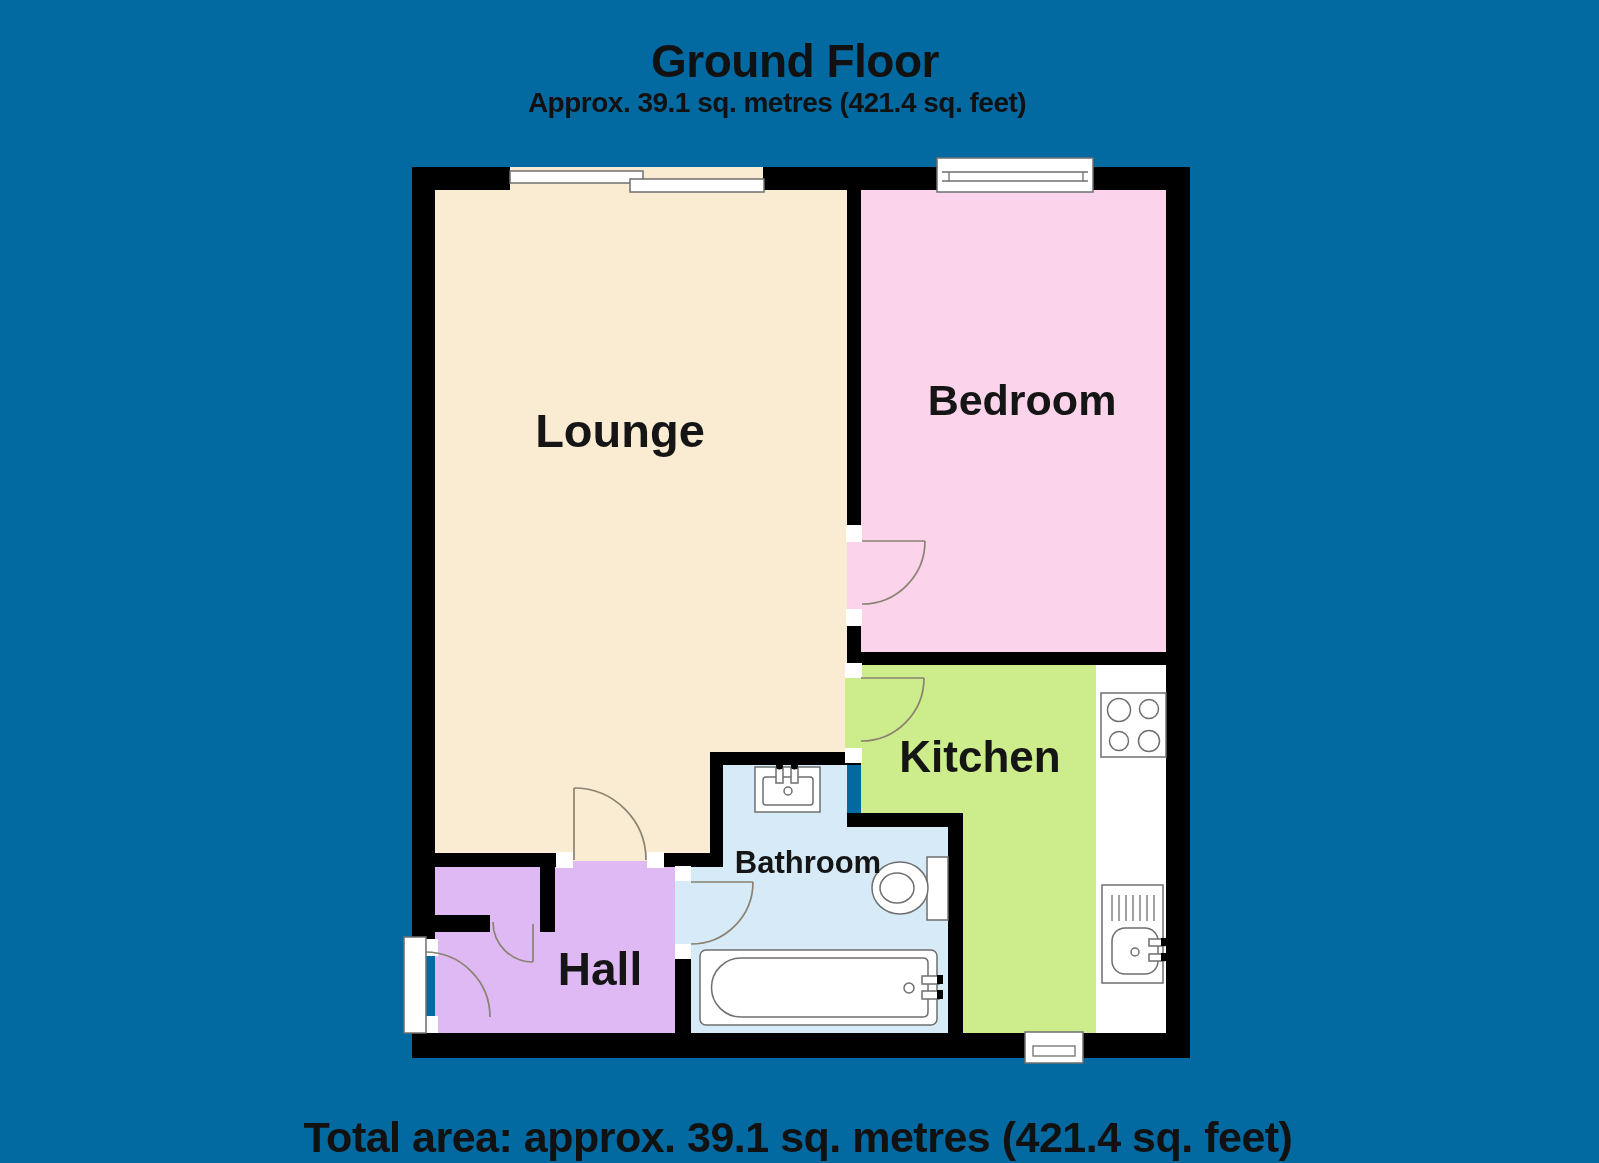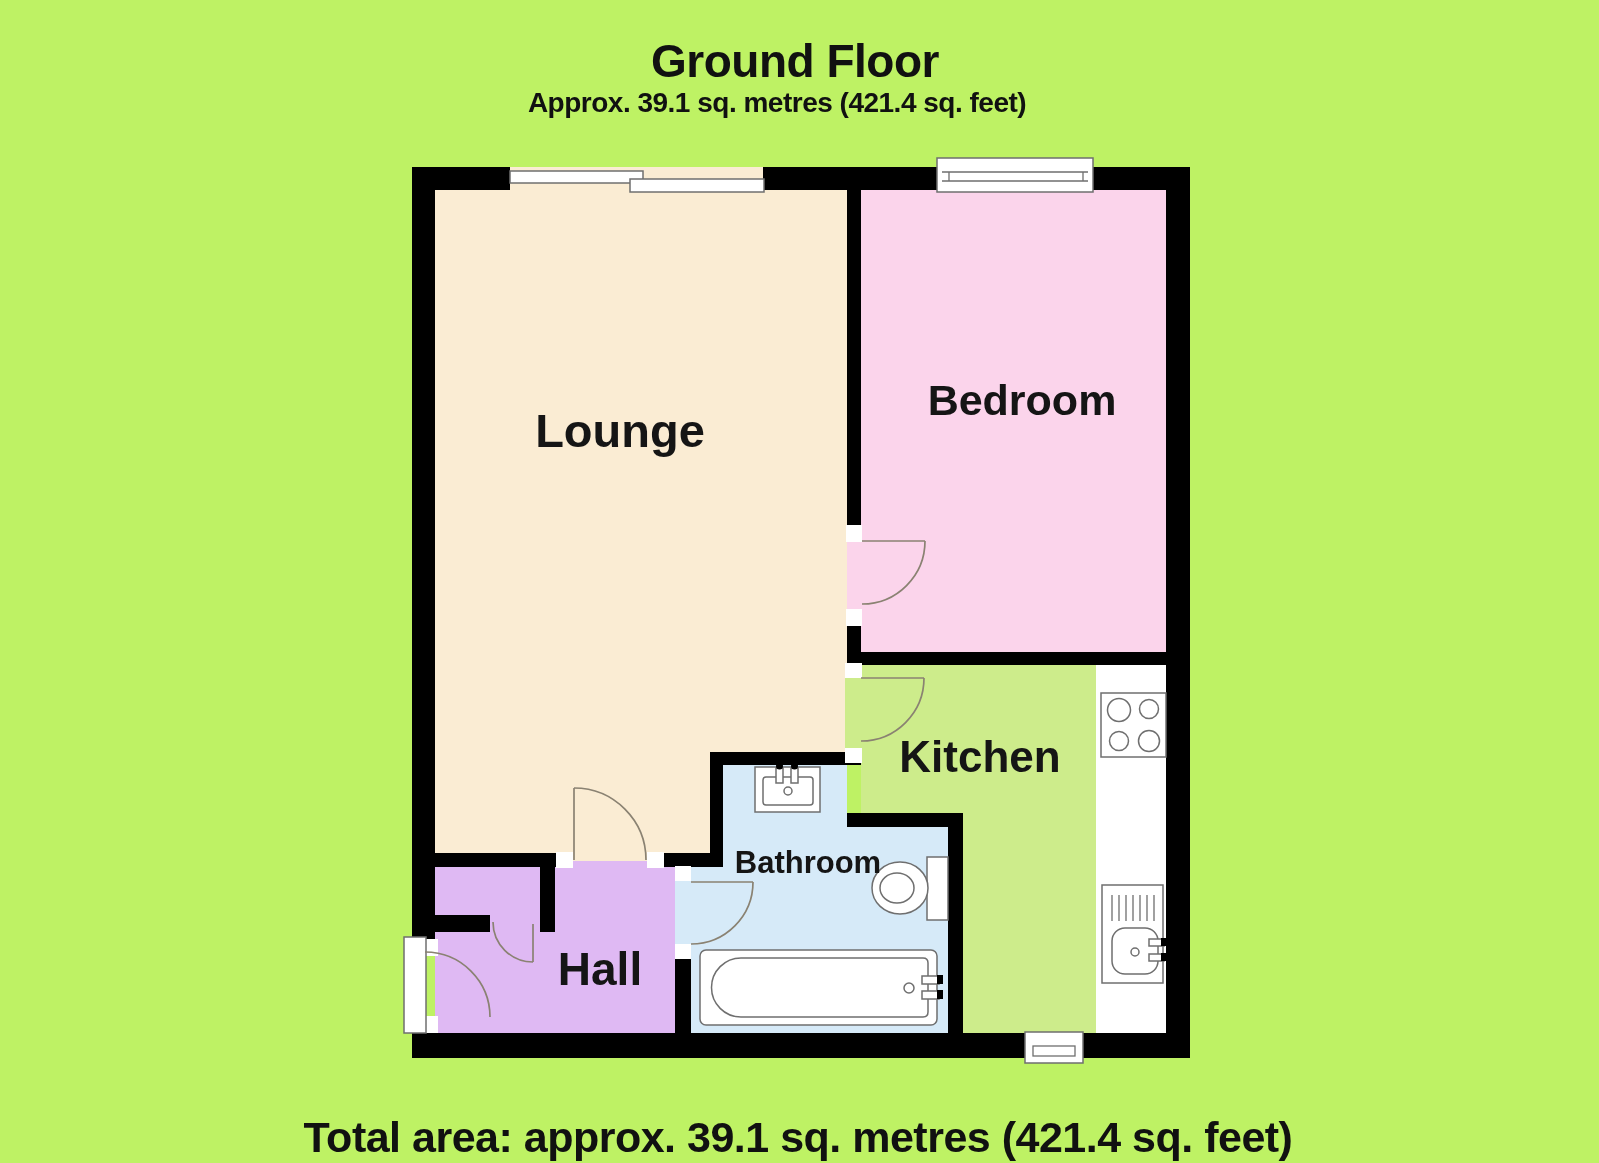--- a/index.html
+++ b/index.html
@@ -1,16 +1,16 @@
 <!DOCTYPE html>
 <html><head>
 <meta charset="utf-8">
 <style>
   html,body{margin:0;padding:0;background:#fff;}
-  .page{width:1599px;height:1163px;position:relative;background:#bef264;}
+  .page{width:1599px;height:1163px;position:relative;background:#0369a1;}
   svg{display:block;}
   .sym{fill:#ffffff;stroke:#6f6f6f;stroke-width:1.5;}
   .symline{fill:none;stroke:#6f6f6f;stroke-width:1.3;}
   .arc{fill:none;stroke:#8a8272;stroke-width:1.7;}
   .blacknub{fill:#000;stroke:none;}
   .jamb{fill:#ffffff;stroke:none;}
   .rlabel{font-family:"Liberation Sans","DejaVu Sans",sans-serif;font-weight:bold;fill:#151515;text-anchor:middle;}
   .hlabel{font-family:"Liberation Sans","DejaVu Sans",sans-serif;font-weight:bold;fill:#111;text-anchor:middle;letter-spacing:-0.5px;}
 </style>
 </head>

